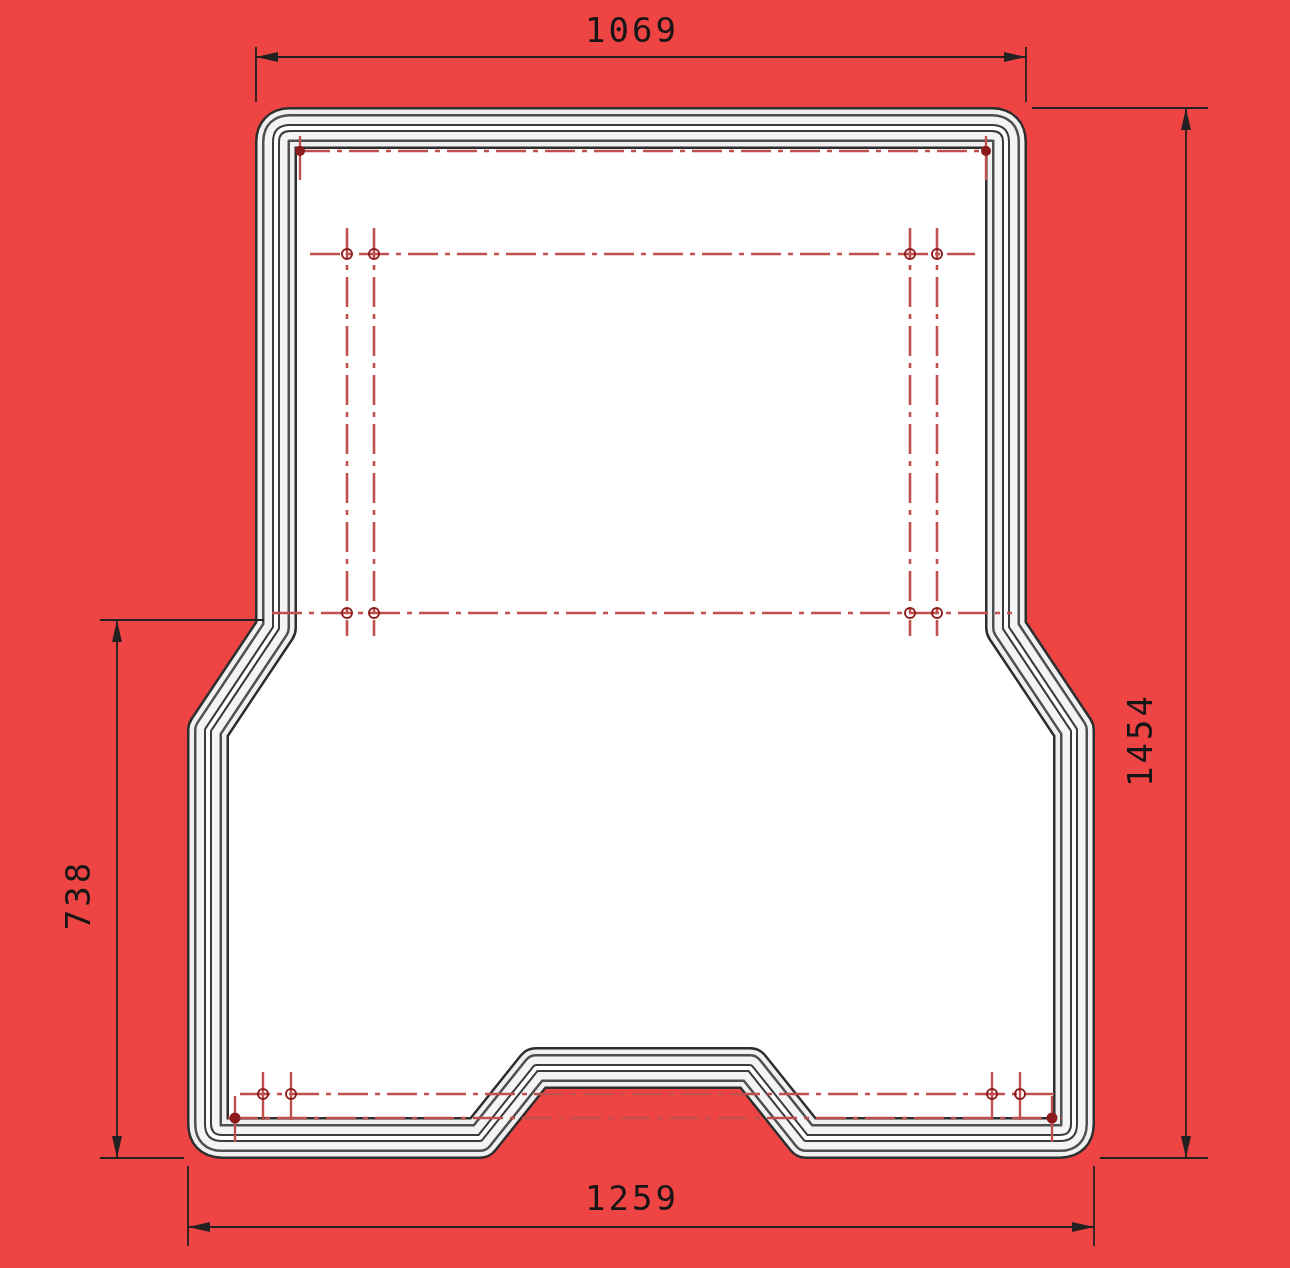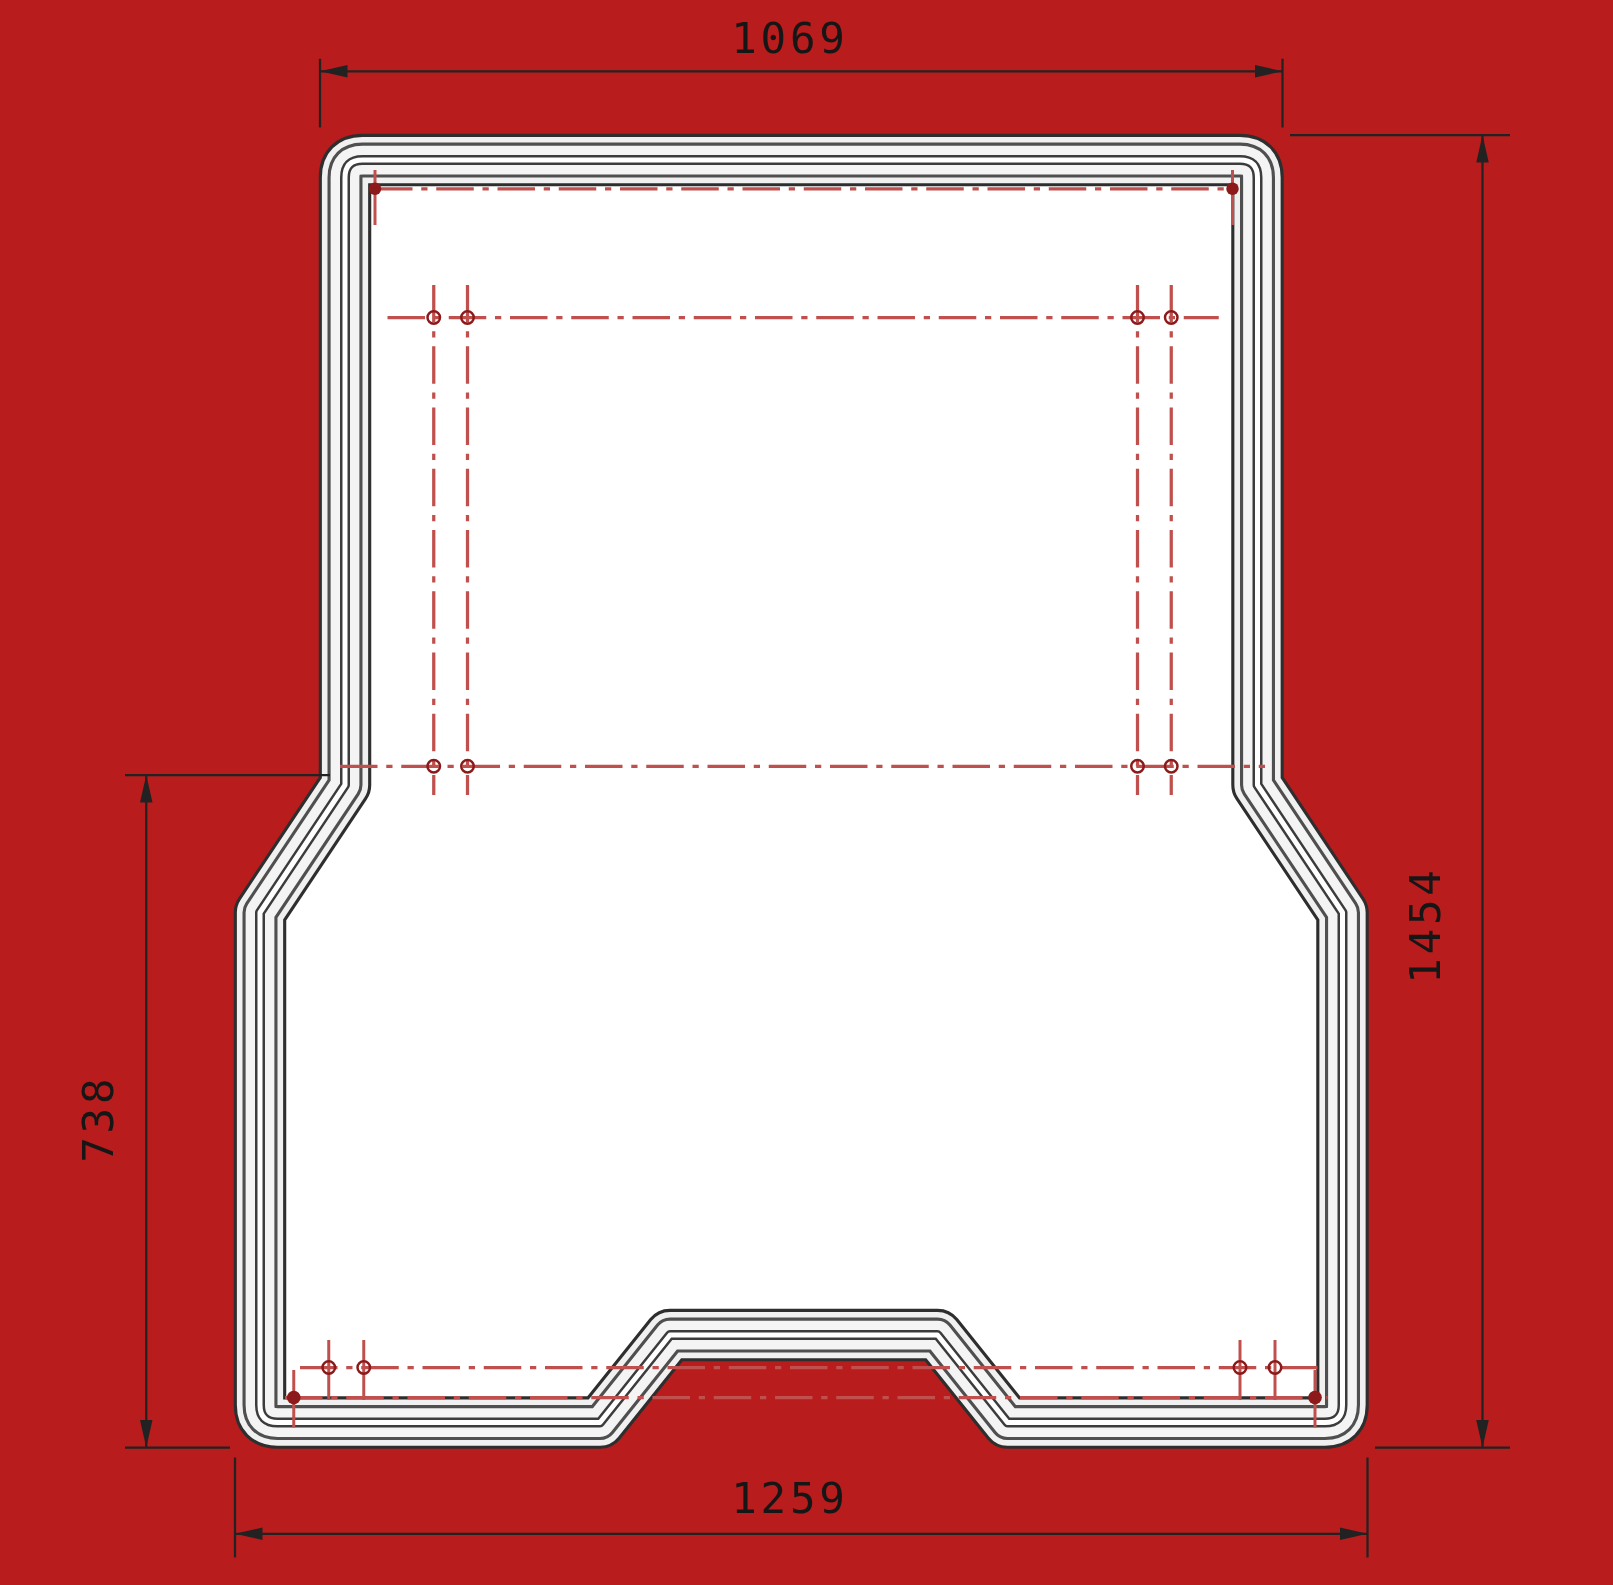--- a/index.html
+++ b/index.html
@@ -1,16 +1,16 @@
 <!DOCTYPE html>
 <html><head>
 <meta charset="utf-8">
 <style>
   html,body{margin:0;padding:0;background:#ffffff;}
-  .page{width:1290px;height:1268px;background:#b91c1c;position:relative;overflow:hidden;
+  .page{width:1290px;height:1268px;background:#ef4444;position:relative;overflow:hidden;
         font-family:"DejaVu Sans Mono","Liberation Mono",monospace;}
   svg{display:block;}
   
   .ring1{fill:#ffffff;stroke:#2e2e2e;stroke-width:42;stroke-linejoin:round;}
   .ring2{fill:none;stroke:#f0f0f0;stroke-width:37;stroke-linejoin:round;}
   .ring3{fill:none;stroke:#4f4f4f;stroke-width:28;stroke-linejoin:round;}
   .ring4{fill:none;stroke:#f4f4f4;stroke-width:23;stroke-linejoin:round;}
   .ring5{fill:none;stroke:#3c3c3c;stroke-width:8;stroke-linejoin:round;}
   .ring6{fill:none;stroke:#ffffff;stroke-width:4;stroke-linejoin:round;}
   .rib-outer{fill:none;stroke:#2d2d2d;stroke-width:11;stroke-linecap:round;}

